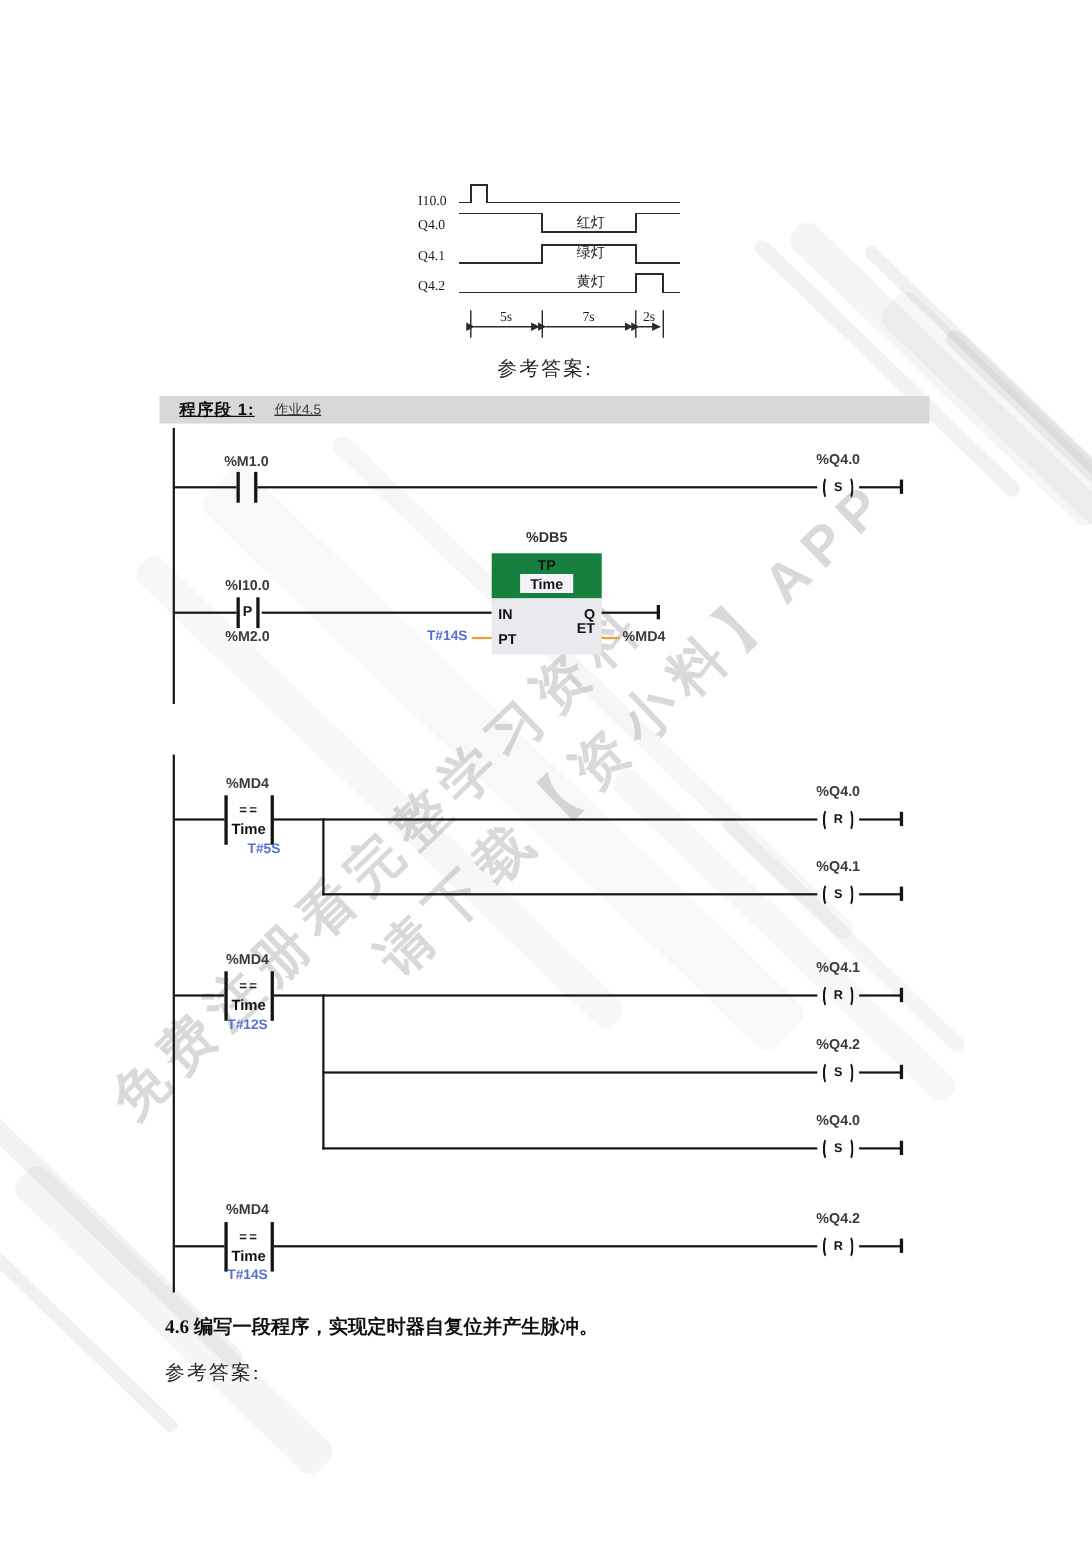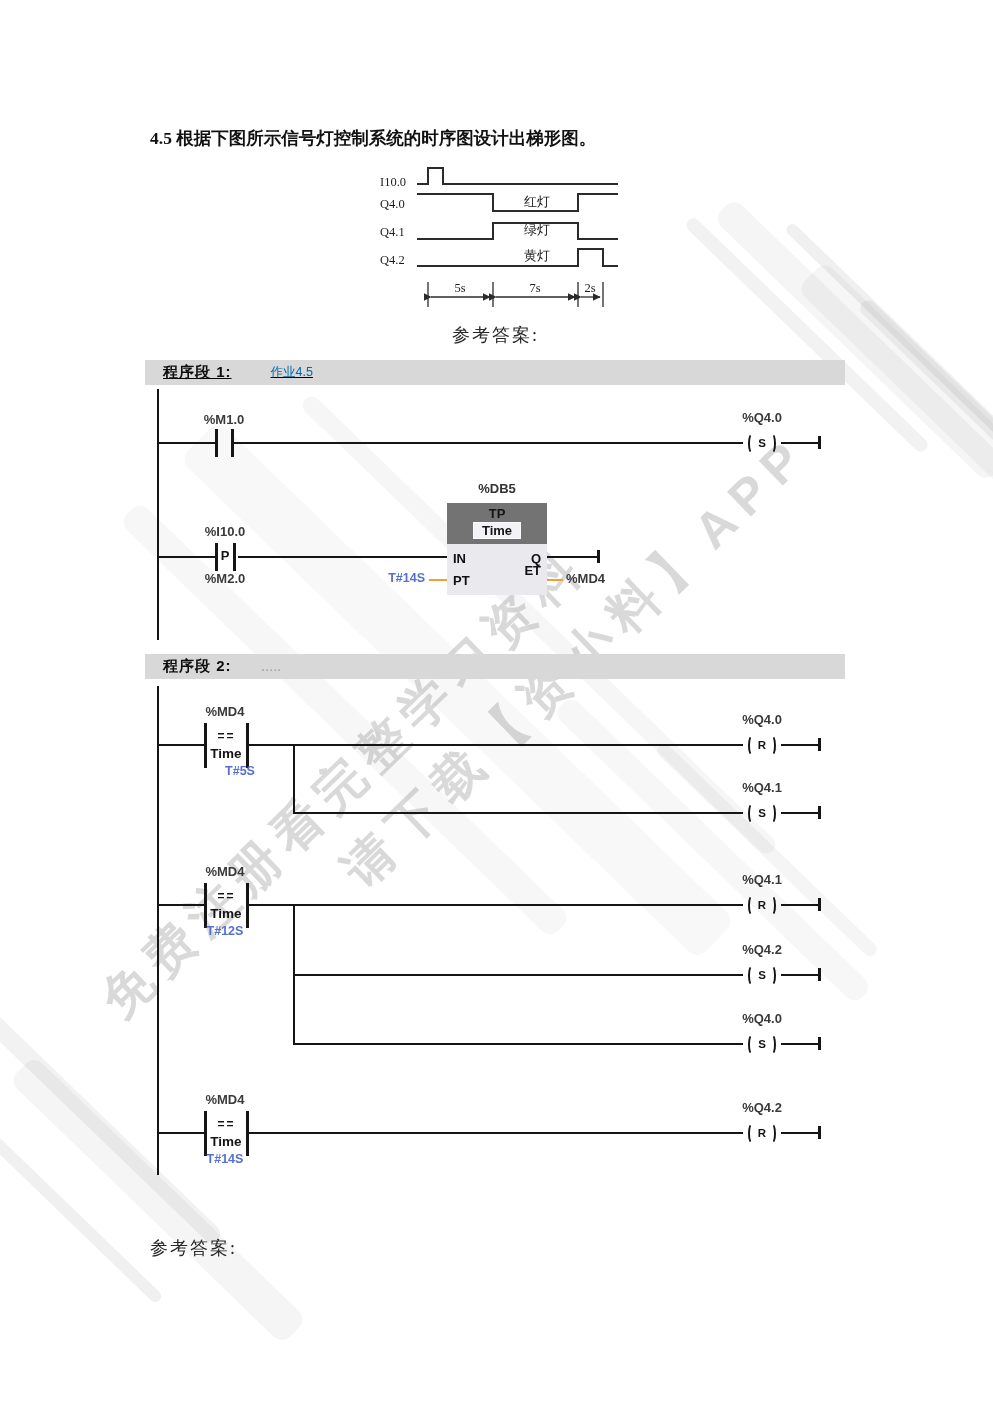--- a/index.html
+++ b/index.html
@@ -7,41 +7,41 @@
         font-family:"Liberation Sans",sans-serif;}
   
   .book-title{position:absolute;font-family:"Liberation Serif",serif;font-weight:700;
               font-size:17.5px;color:#111;white-space:nowrap;}
   .ref-label{position:absolute;font-family:"Liberation Serif",serif;font-size:18px;color:#272727;
              letter-spacing:2px;white-space:nowrap;}
   
   .nh{position:absolute;left:145px;width:700px;height:25px;background:#d8d8d8;
       display:flex;align-items:center;}
   .nh-t{font-weight:700;font-size:15px;color:#0d0d0d;margin-left:18px;letter-spacing:1px;white-space:nowrap;}
-  .nh-c{font-size:12.5px;color:#0369a1;margin-left:39px;white-space:nowrap;}
+  .nh-c{font-size:12.5px;color:#404040;margin-left:18px;white-space:nowrap;}
   .nh-dots{font-size:11px;font-weight:700;color:#a6a6a6;margin-left:30px;letter-spacing:1px;}
   
   .w{position:absolute;height:2px;background:#151515;}          
   .vw{position:absolute;width:2px;background:#151515;}          
   .cb{position:absolute;width:3px;background:#151515;}          
   .tick{position:absolute;width:3px;height:13px;background:#151515;}
   .lab{position:absolute;font-weight:700;font-size:13px;color:#3a3a3a;text-align:center;white-space:nowrap;}
   .tval{position:absolute;font-weight:700;font-size:12.5px;color:#5570d2;text-align:center;white-space:nowrap;}
   .ow{position:absolute;height:2px;background:#eda03b;}         
   .cmp-eq{position:absolute;font-weight:700;font-size:12px;color:#141414;text-align:center;letter-spacing:2px;}
   .cmp-t{position:absolute;font-weight:700;font-size:13.5px;color:#141414;text-align:center;}
   .pletter{position:absolute;font-weight:700;font-size:13px;color:#141414;text-align:center;}
   .coil{position:absolute;width:38px;height:24px;display:flex;align-items:center;justify-content:center;}
   .cp{width:8px;height:21px;border:2.5px solid transparent;box-sizing:border-box;}
   .cpl{border-left-color:#141414;border-radius:50%;}
   .cpr{border-right-color:#141414;border-radius:50%;}
   .cl{font-weight:700;font-size:11.5px;color:#141414;margin:0 2px;}
   
   .tp{position:absolute;left:447px;top:503px;width:100px;height:92px;}
-  .tp-h{position:absolute;left:0;top:0;right:0;height:41px;background:#737373;text-align:center;}
+  .tp-h{position:absolute;left:0;top:0;right:0;height:41px;background:#15803d;text-align:center;}
   .tp-name{font-weight:700;font-size:13px;color:#141414;margin-top:3px;}
   .tp-type{display:inline-block;margin-top:1px;padding:0 8px;background:#f2f2f7;
            border:1px solid #fbfbfd;font-weight:700;font-size:13px;color:#141414;}
   .tp-b{position:absolute;left:0;top:41px;right:0;bottom:0;background:#e9e9ee;}
   .pin{position:absolute;font-weight:700;font-size:13px;color:#101010;}
   
   .timing{position:absolute;left:368px;top:164px;}
   .timing text{font-family:"Liberation Serif",serif;fill:#1d1d1d;}
   
   .wm{position:absolute;transform-origin:left center;transform:rotate(-44deg);
@@ -69,21 +69,20 @@
     <div class="streak" style="left:90px;top:960px;width:18px;height:330px;background:rgba(0,0,0,.05);"></div>
     <div class="streak" style="left:140px;top:1010px;width:36px;height:380px;background:rgba(0,0,0,.04);"></div>
     <div class="streak" style="left:60px;top:1080px;width:12px;height:260px;background:rgba(0,0,0,.06);"></div>
   </div>
 
   <div class="wm" style="left:110px;top:975px;">免费注册看完整学习资料</div>
   <div class="wm" style="left:352px;top:845px;letter-spacing:11px;">请下载【资小料】APP</div>
 
   <div class="content">
 
-    <div class="book-title" style="left:150px;top:126px;">4.5 根据下图所示信号灯控制系统的时序图设计出梯形图。</div>
 
     <svg class="timing" width="260" height="150" viewBox="0 0 260 150">
       <defs>
         <marker id="ah" markerWidth="8" markerHeight="8" refX="5.5" refY="3" orient="auto">
           <path d="M0,0 L6,3 L0,6 z" fill="#2b2b2b"></path>
         </marker>
       </defs>
 
       <text x="12" y="22" font-size="12.5">I10.0</text>
       <text x="12" y="44" font-size="12.5">Q4.0</text>
@@ -153,24 +152,20 @@
       <div class="pin" style="left:6px;top:70px;">PT</div>
       <div class="pin" style="right:6px;top:60px;">ET</div>
     </div>
     <div class="tval" style="left:370px;top:571px;width:55px;text-align:right;">T#14S</div>
     <div class="ow" style="left:429px;top:579px;width:18px;"></div>
     <div class="w" style="left:547px;top:556px;width:51px;"></div>
     <div class="tick" style="left:597px;top:550px;"></div>
     <div class="ow" style="left:547px;top:579px;width:16px;"></div>
     <div class="lab" style="left:566px;top:571px;width:55px;text-align:left;">%MD4</div>
 
-    <div class="nh" style="top:654px;">
-      <span class="nh-t">程序段 2:</span>
-      <span class="nh-dots">.....</span>
-    </div>
 
     <div class="vw" style="left:157px;top:686px;height:489px;"></div>
 
     <div class="w" style="left:159px;top:744px;width:45px;"></div>
     <div class="cb" style="left:204px;top:723px;height:45px;"></div>
     <div class="cb" style="left:246px;top:723px;height:45px;"></div>
     <div class="lab" style="left:199px;top:704px;width:52px;">%MD4</div>
     <div class="cmp-eq" style="left:207px;top:729px;width:39px;">==</div>
     <div class="cmp-t" style="left:205px;top:746px;width:42px;">Time</div>
     <div class="tval" style="left:202px;top:764px;width:46px;margin-left:15px;">T#5S</div>
@@ -240,16 +235,17 @@
     <div class="w" style="left:249px;top:1132px;width:494px;"></div>
     <div class="lab" style="left:726px;top:1100px;width:72px;">%Q4.2</div>
     <div class="coil" style="left:743px;top:1121px;">
       <span class="cp cpl"></span>
       <span class="cl">R</span>
       <span class="cp cpr"></span>
     </div>
     <div class="w" style="left:781px;top:1132px;width:38px;"></div>
     <div class="tick" style="left:818px;top:1126px;"></div>
 
+    <div class="book-title" style="left:150px;top:1194px;">4.6 编写一段程序，实现定时器自复位并产生脉冲。</div>
     <div class="ref-label" style="left:150px;top:1236px;">参考答案:</div>
 
   </div>
 </div>
 
 </body></html>

